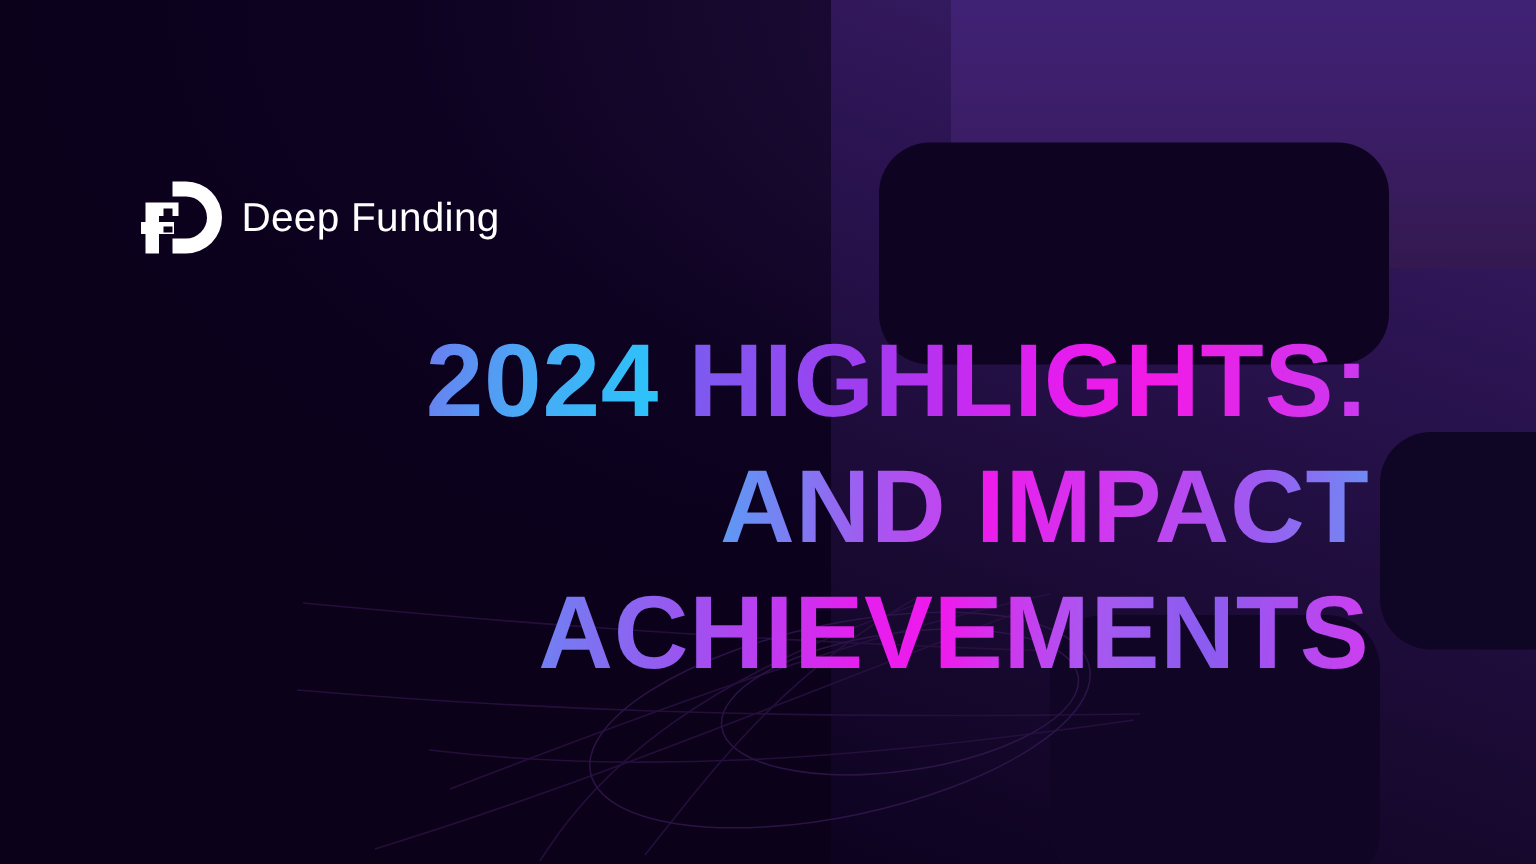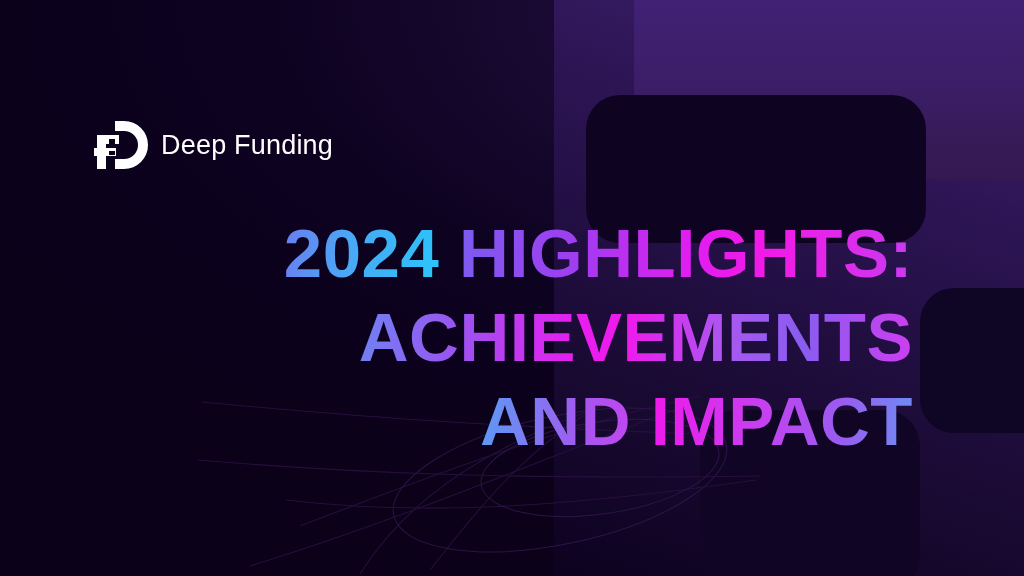--- a/index.html
+++ b/index.html
@@ -187,21 +187,21 @@
     </svg>
     <span class="logo-word">Deep Funding</span>
   </div>
 
   <h1 class="headline">
     <span class="line">
       <span class="seg g-year">2024</span>
       <span class="seg g-high">HIGHLIGHTS:</span>
     </span>
     <span class="line">
-      <span class="seg g-achieve">ACHIEVEMENTS</span>
-    </span>
-    <span class="line">
       <span class="seg g-and">AND</span>
       <span class="seg g-impact">IMPACT</span>
     </span>
+    <span class="line">
+      <span class="seg g-achieve">ACHIEVEMENTS</span>
+    </span>
   </h1>
 
 </div>
 
 </body></html>

